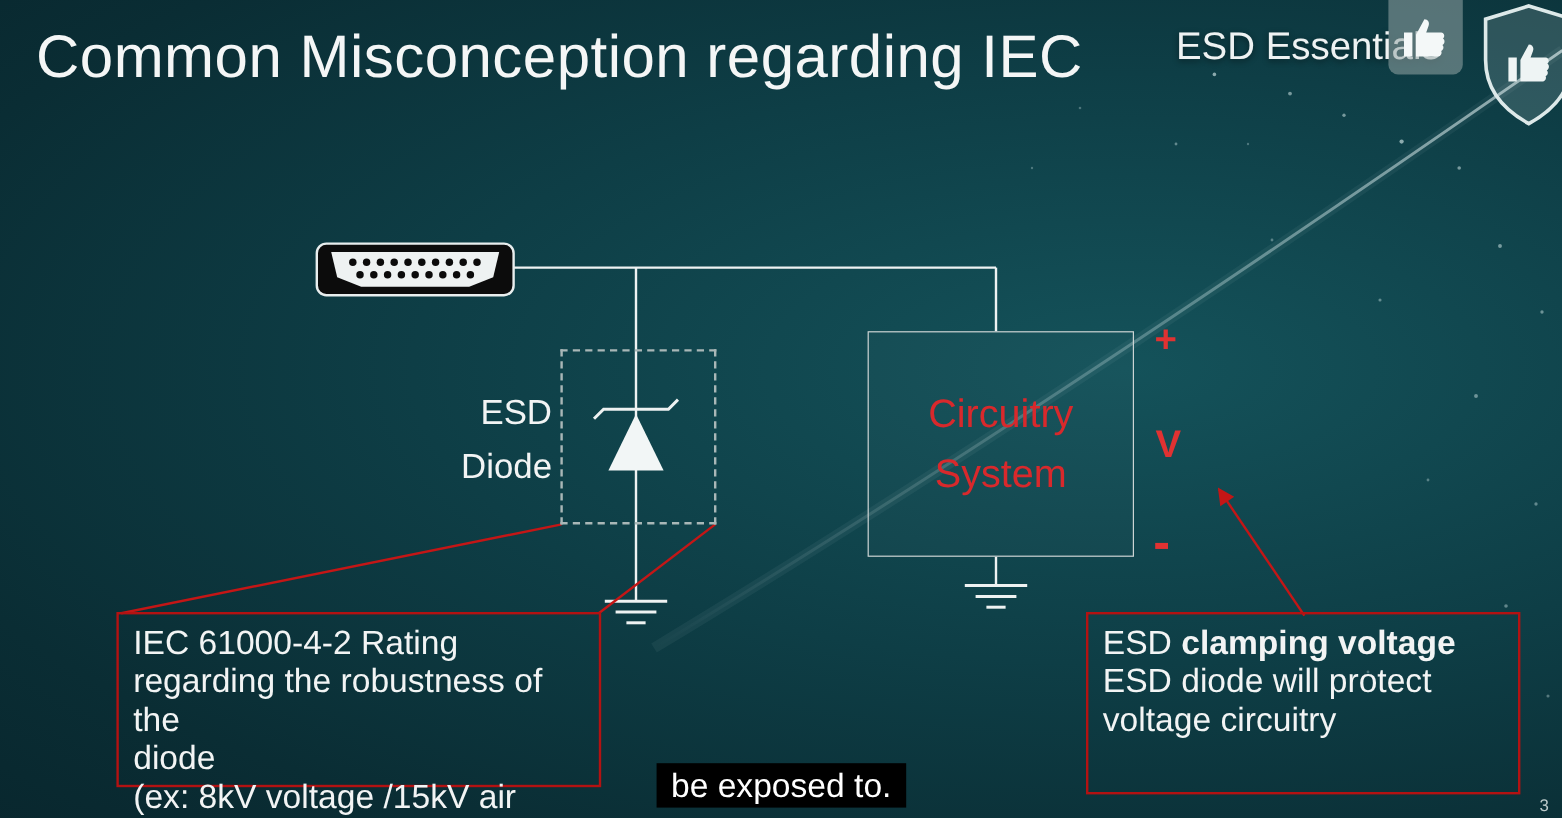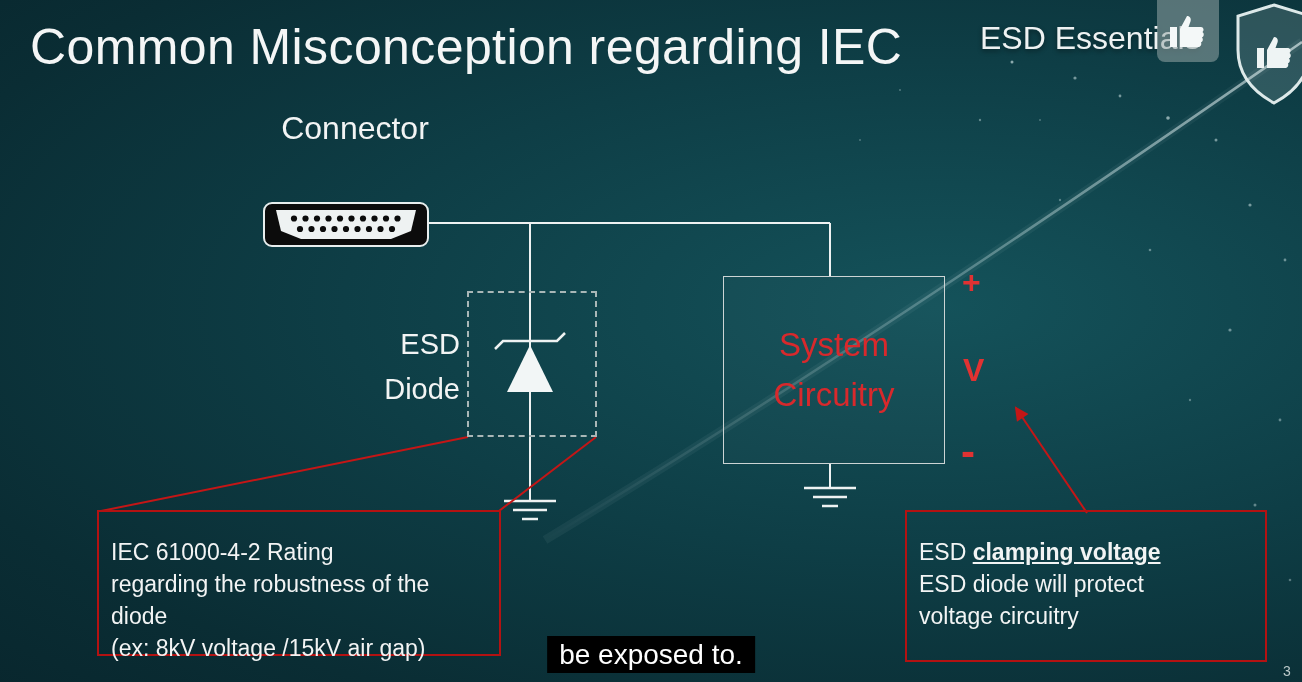--- a/index.html
+++ b/index.html
@@ -47,25 +47,25 @@
   }
   .system-box .line { font-size:33px; color:#d8292c; }
 
   .redlab { position:absolute; color:#e03232; font-weight:700; font-size:32px; }
   .lab-plus  { left:962px; top:264px; }
   .lab-v     { left:963px; top:352px; }
   .lab-minus { left:961px; top:428px; font-size:42px; }
 
   .callout {
     position:absolute; border:2px solid #b31212;
-    padding:24px 12px; font-size:23px; line-height:32px; color:#f2f4f4;
+    padding:8px 12px; font-size:28px; line-height:32px; color:#f2f4f4;
   }
   .callout-iec   { left:97px;  top:510px; width:404px; height:146px; }
   .callout-clamp { left:905px; top:510px; width:362px; height:152px; }
-  .callout b { font-weight:700;text-decoration:underline; }
+  .callout b { font-weight:700; }
 
   .caption {
     position:absolute; left:50%; top:636px; transform:translateX(-50%);
     background:#000; color:#fff; font-size:28px; padding:3px 12px 2px;
     white-space:nowrap;
   }
   .pagenum { position:absolute; left:1283px; top:663px; font-size:14px; color:#bccaca; }
 </style>
 </head>
 <body>
@@ -178,32 +178,31 @@
     </svg>
   </div>
   <div class="shield-wrap">
     <svg width="80" height="105" viewBox="0 0 80 105">
       <path d="M40 3 L76 14 V48 C76 72 62 89 40 101 C18 89 4 72 4 48 V14 Z" fill="rgba(222,236,236,0.16)" stroke="#dde9e9" stroke-width="3"></path>
       <use href="#thumbShape" transform="translate(21,30)" fill="#eef4f4"></use>
     </svg>
   </div>
 
   <div class="connector-label">
-    <div>Connector</div>
   </div>
 
   <div class="esd-label">
     <div>ESD</div>
     <div>Diode</div>
   </div>
   <div class="dashed-box"></div>
 
   <div class="system-box">
+    <div class="line">Circuitry</div>
     <div class="line">System</div>
-    <div class="line">Circuitry</div>
   </div>
 
   <div class="redlab lab-plus">+</div>
   <div class="redlab lab-v">V</div>
   <div class="redlab lab-minus">-</div>
 
   <div class="callout callout-iec">
     <div>IEC 61000-4-2 Rating</div>
     <div>regarding the robustness of the</div>
     <div>diode</div>

